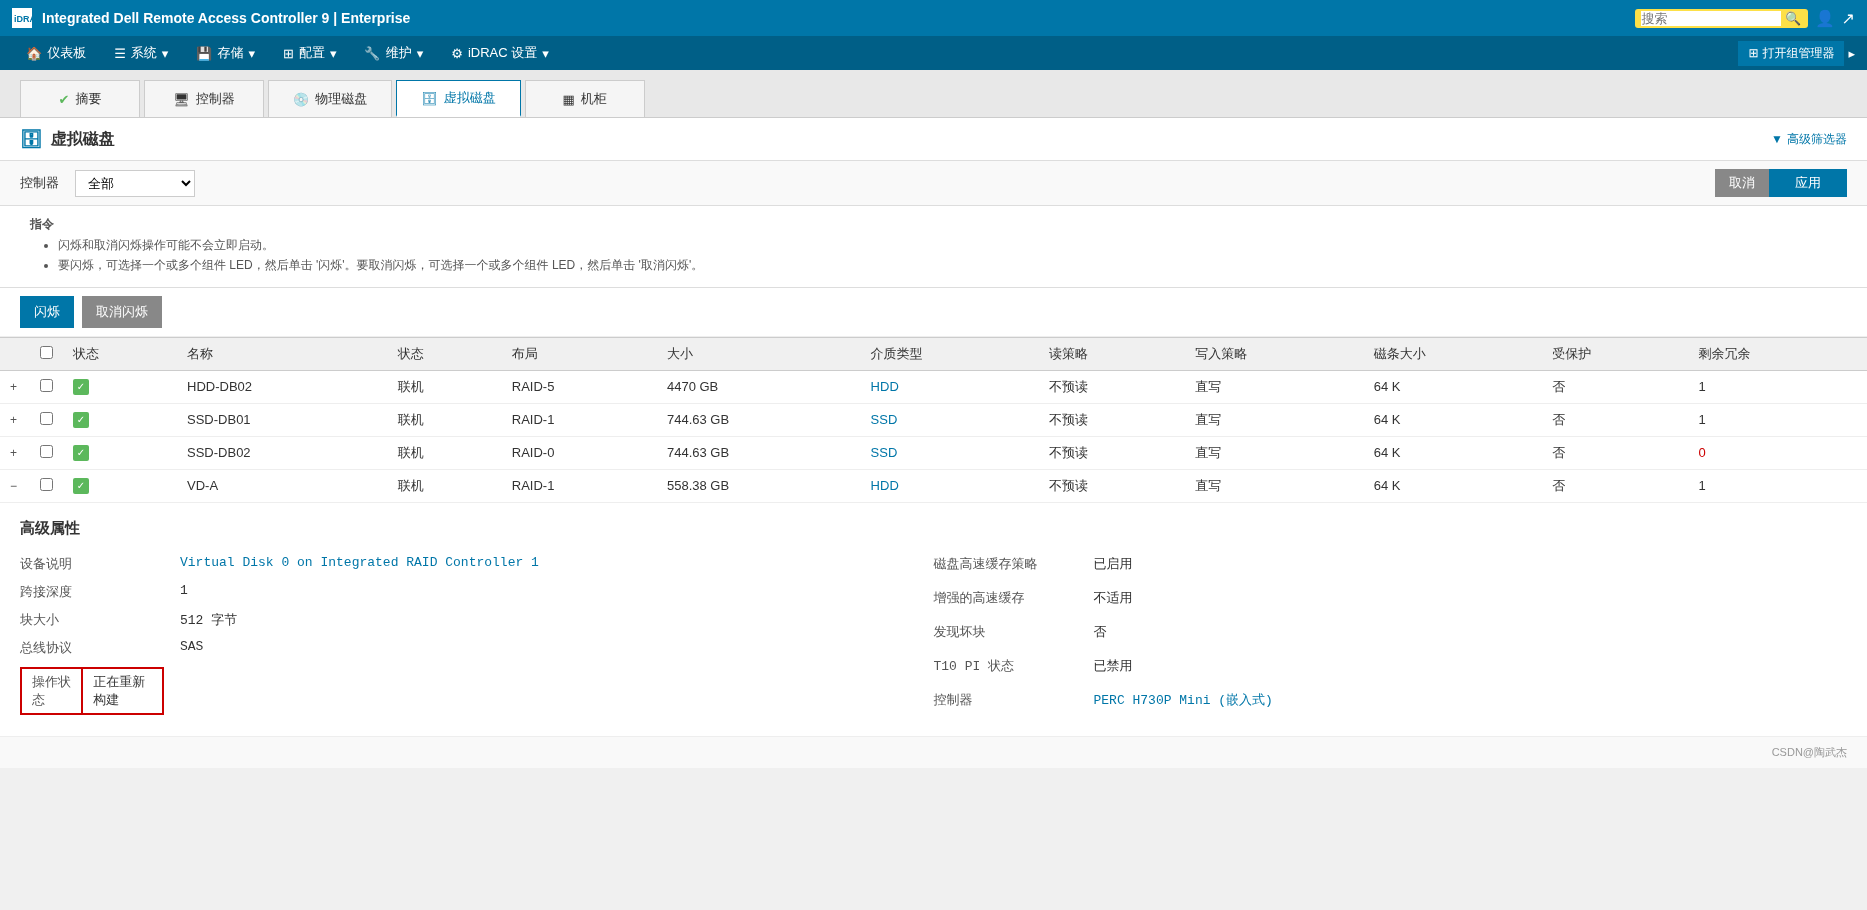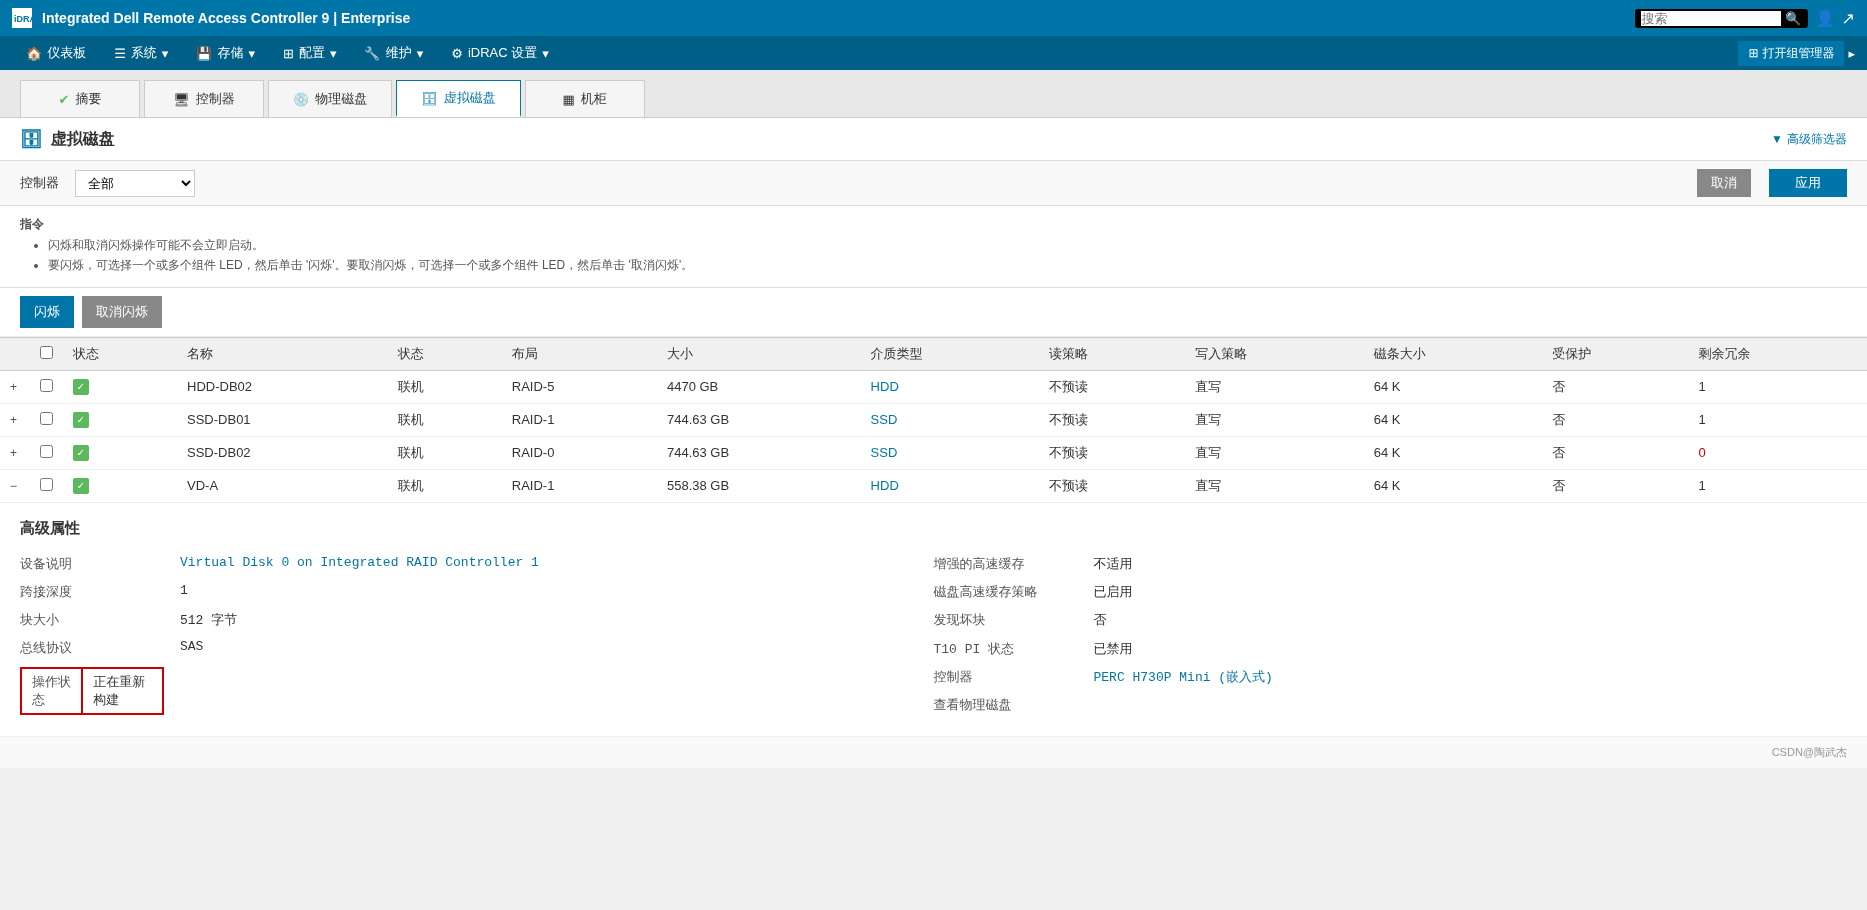--- a/index.html
+++ b/index.html
@@ -34,21 +34,21 @@
       font-weight: bold;
     }
     .top-header-right {
       display: flex;
       align-items: center;
       gap: 8px;
     }
     .search-box {
       display: flex;
       align-items: center;
-      background: #000000;
+      background: #fde047;
       border-radius: 3px;
       padding: 2px 6px;
       gap: 4px;
     }
     .search-box input {
       border: none;
       outline: none;
       font-size: 13px;
       color: #333;
       width: 140px;
@@ -186,42 +186,42 @@
     .filter-select {
       border: 1px solid #ccc;
       padding: 4px 24px 4px 8px;
       font-size: 13px;
       background: white;
       cursor: pointer;
       min-width: 120px;
     }
     .filter-buttons {
       display: flex;
-      gap: 18px;
+      gap: 0;
     }
     .btn-cancel {
       background: #888;
       color: white;
       border: none;
       padding: 5px 14px;
       cursor: pointer;
       font-size: 13px;
     }
     .btn-apply {
       background: #0076a8;
       color: white;
       border: none;
       padding: 5px 26px;
       cursor: pointer;
       font-size: 13px;
     }
 
     
     .instructions {
-      padding: 10px 20px;
+      padding: 10px 30px;
       background: white;
       border-bottom: 1px solid #ddd;
       font-size: 12px;
       color: #555;
     }
     .instructions ul {
       margin-left: 28px;
       margin-top: 4px;
     }
     .instructions li { margin-bottom: 3px; line-height: 1.4; }
@@ -656,43 +656,39 @@
             <div class="op-status-row">
               <span class="op-status-label">操作状态</span>
               <span class="op-status-value">正在重新构建</span>
             </div>
           </div>
         </div>
       </div>
 
       <div class="adv-right">
         <div class="adv-row">
+          <div class="adv-cell-label">磁盘高速缓存策略</div>
+          <div class="adv-cell-value">已启用</div>
+        </div>
+        <div class="adv-row">
           <div class="adv-cell-label">增强的高速缓存</div>
           <div class="adv-cell-value">不适用</div>
         </div>
         <div class="adv-row">
-          <div class="adv-cell-label">磁盘高速缓存策略</div>
-          <div class="adv-cell-value">已启用</div>
-        </div>
-        <div class="adv-row">
           <div class="adv-cell-label">发现坏块</div>
           <div class="adv-cell-value">否</div>
         </div>
         <div class="adv-row">
           <div class="adv-cell-label">T10 PI 状态</div>
           <div class="adv-cell-value">已禁用</div>
         </div>
         <div class="adv-row">
           <div class="adv-cell-label">控制器</div>
           <div class="adv-cell-value link">PERC H730P Mini (嵌入式)</div>
         </div>
-        <div class="adv-row">
-          <div class="adv-cell-label link">查看物理磁盘</div>
-          <div class="adv-cell-value"></div>
-        </div>
       </div>
     </div>
   </div>
 
   <div class="footer">
     <span>CSDN@陶武杰</span>
   </div>
 
 </div>
 

